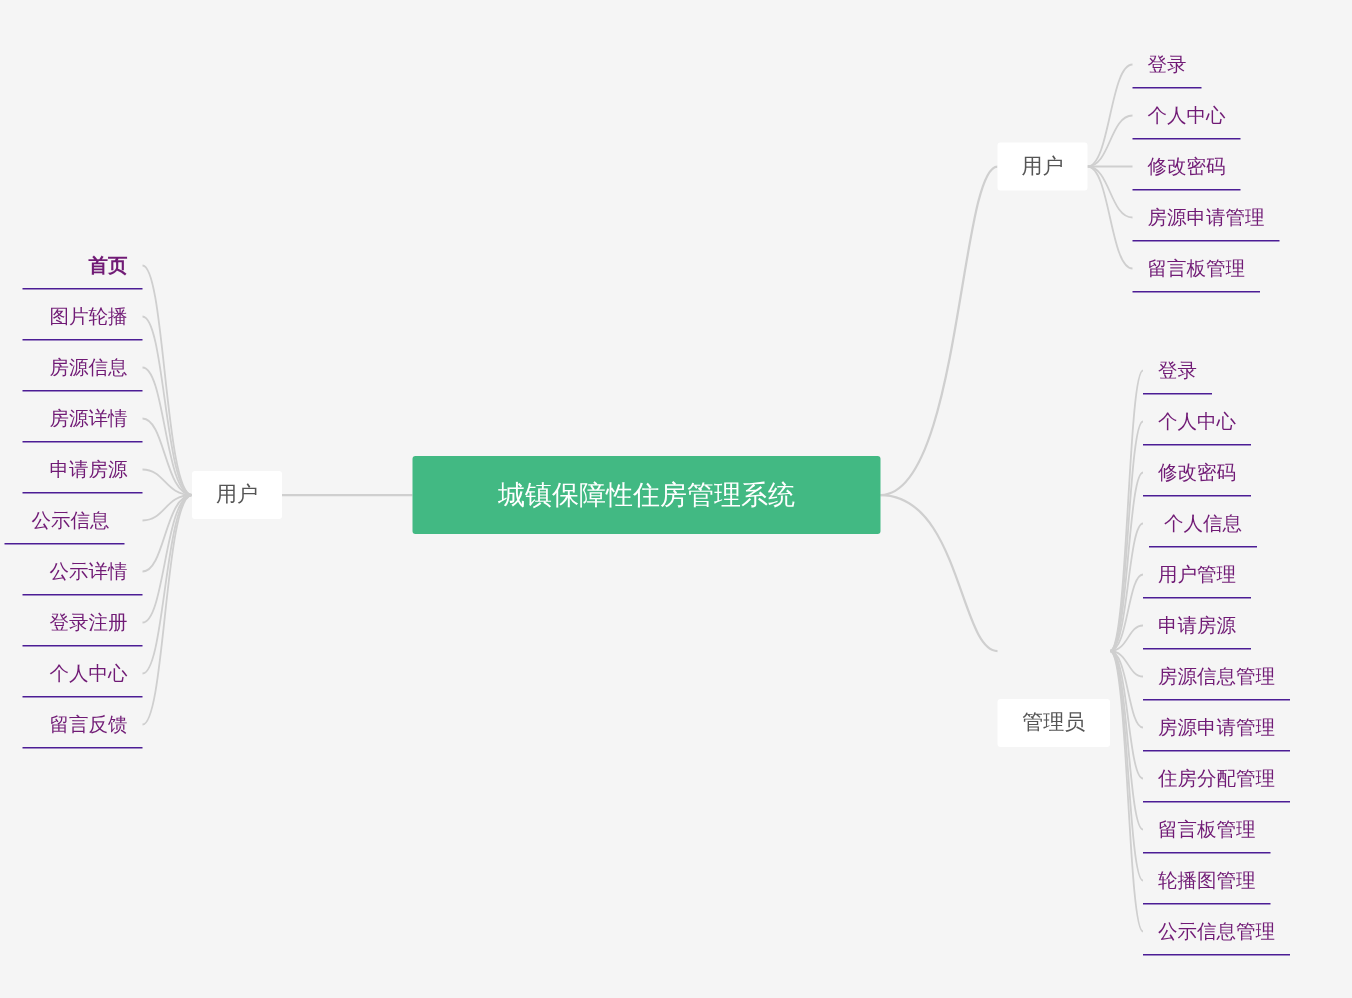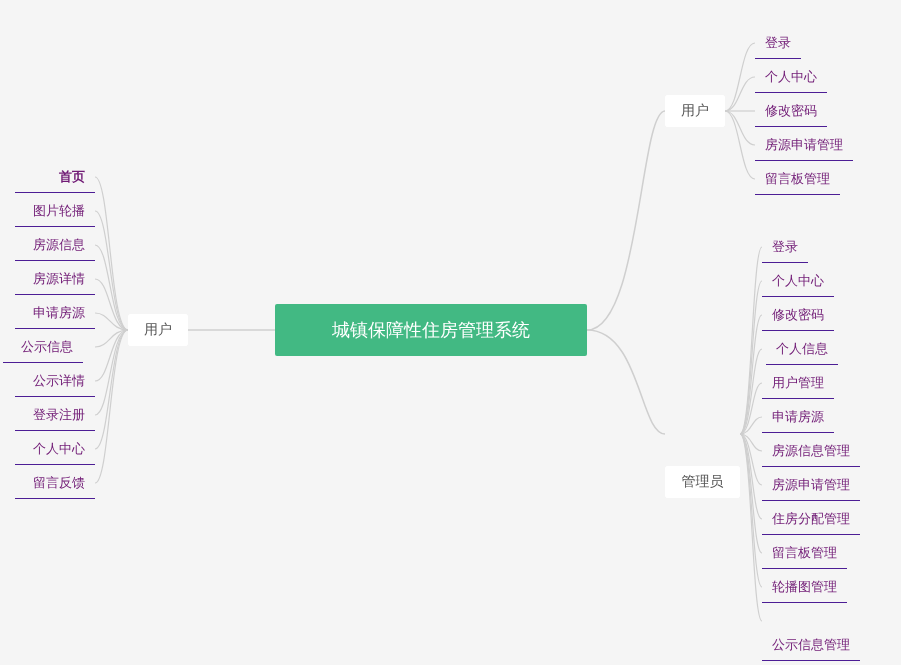--- a/index.html
+++ b/index.html
@@ -137,13 +137,13 @@
 <div class="leaf" style="left:762px; top:265px;">个人中心</div>
 <div class="leaf" style="left:762px; top:299px;">修改密码</div>
 <div class="leaf" style="left:766px; top:333px;">个人信息</div>
 <div class="leaf" style="left:762px; top:367px;">用户管理</div>
 <div class="leaf" style="left:762px; top:401px;">申请房源</div>
 <div class="leaf" style="left:762px; top:435px;">房源信息管理</div>
 <div class="leaf" style="left:762px; top:469px;">房源申请管理</div>
 <div class="leaf" style="left:762px; top:503px;">住房分配管理</div>
 <div class="leaf" style="left:762px; top:537px;">留言板管理</div>
 <div class="leaf" style="left:762px; top:571px;">轮播图管理</div>
-<div class="leaf" style="left:762px; top:605px;margin-top:24px;">公示信息管理</div>
+<div class="leaf" style="left:762px; top:605px;">公示信息管理</div>
 
 </body></html>

